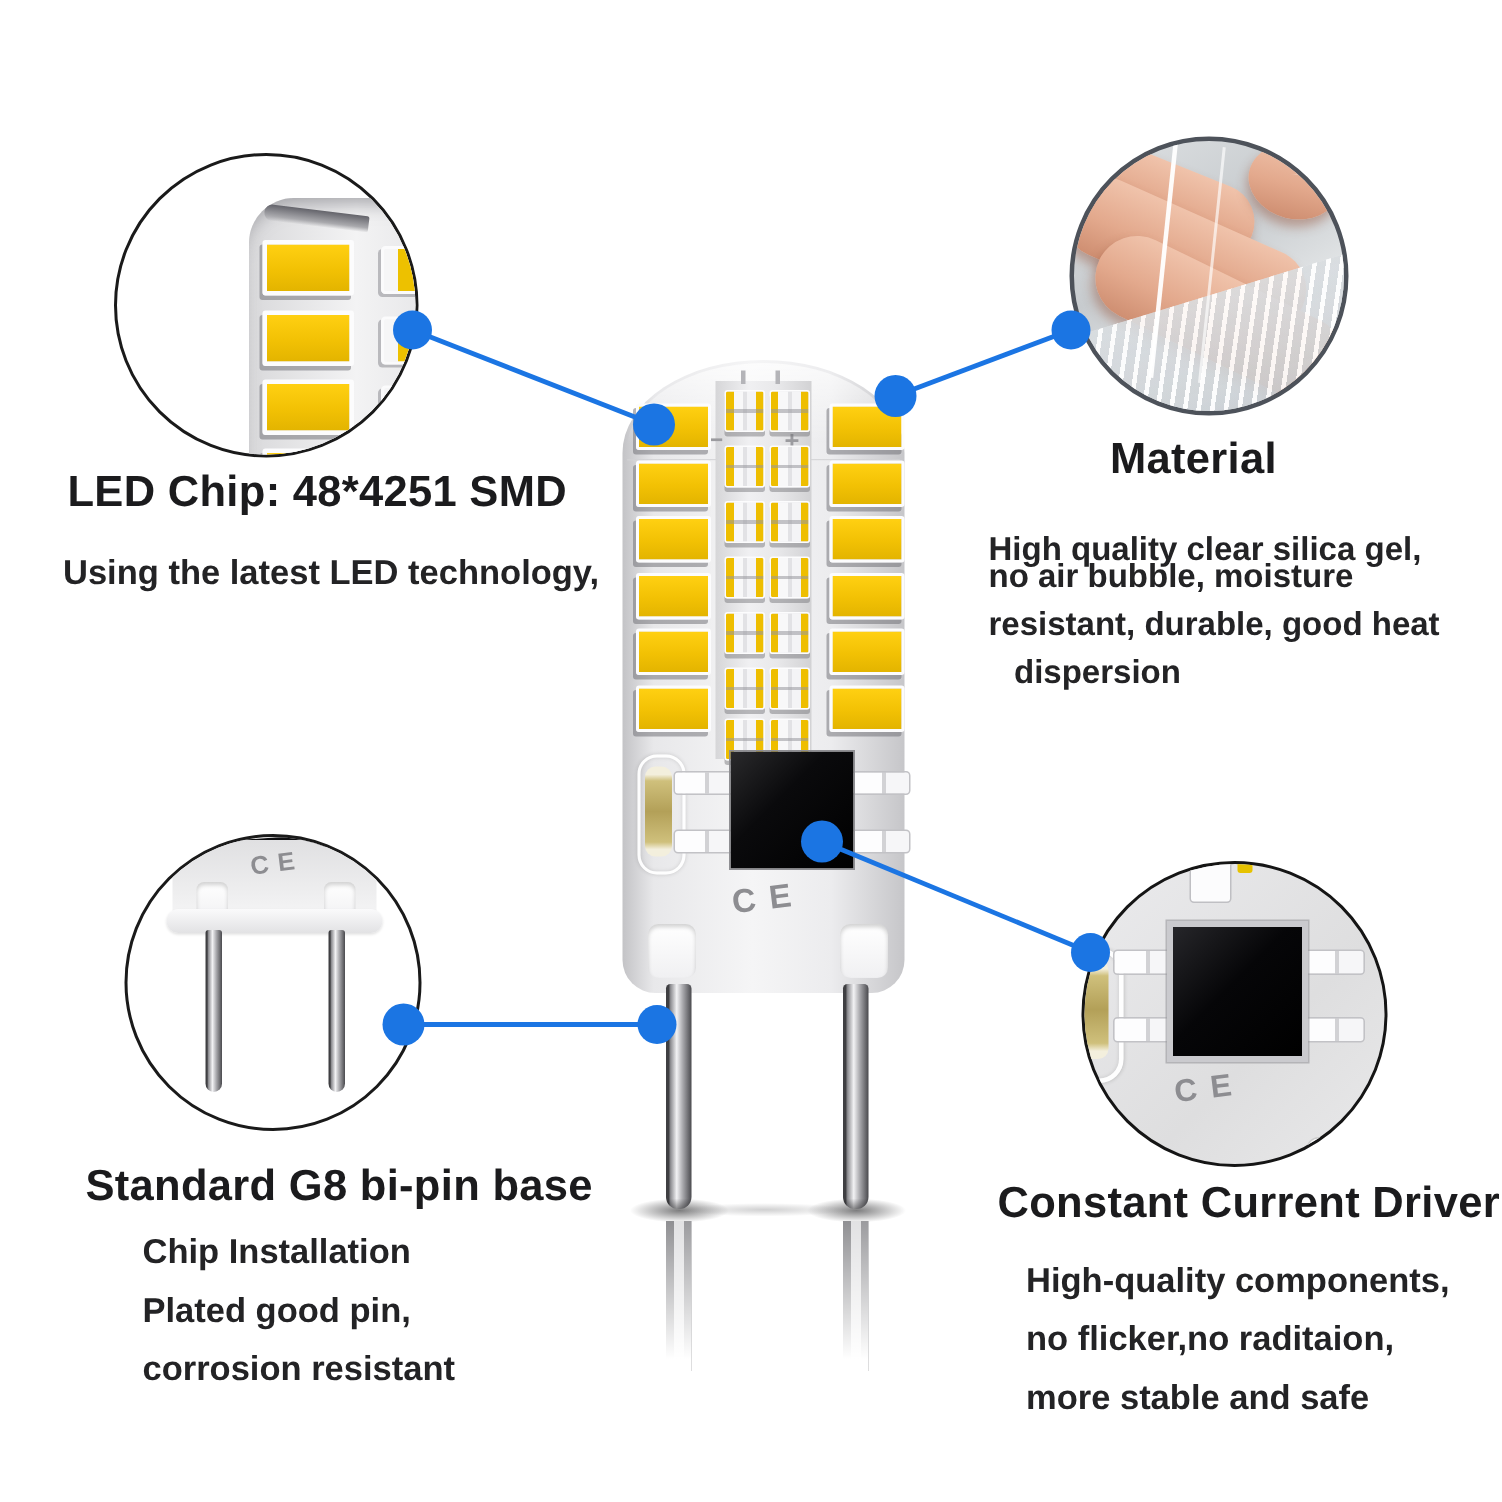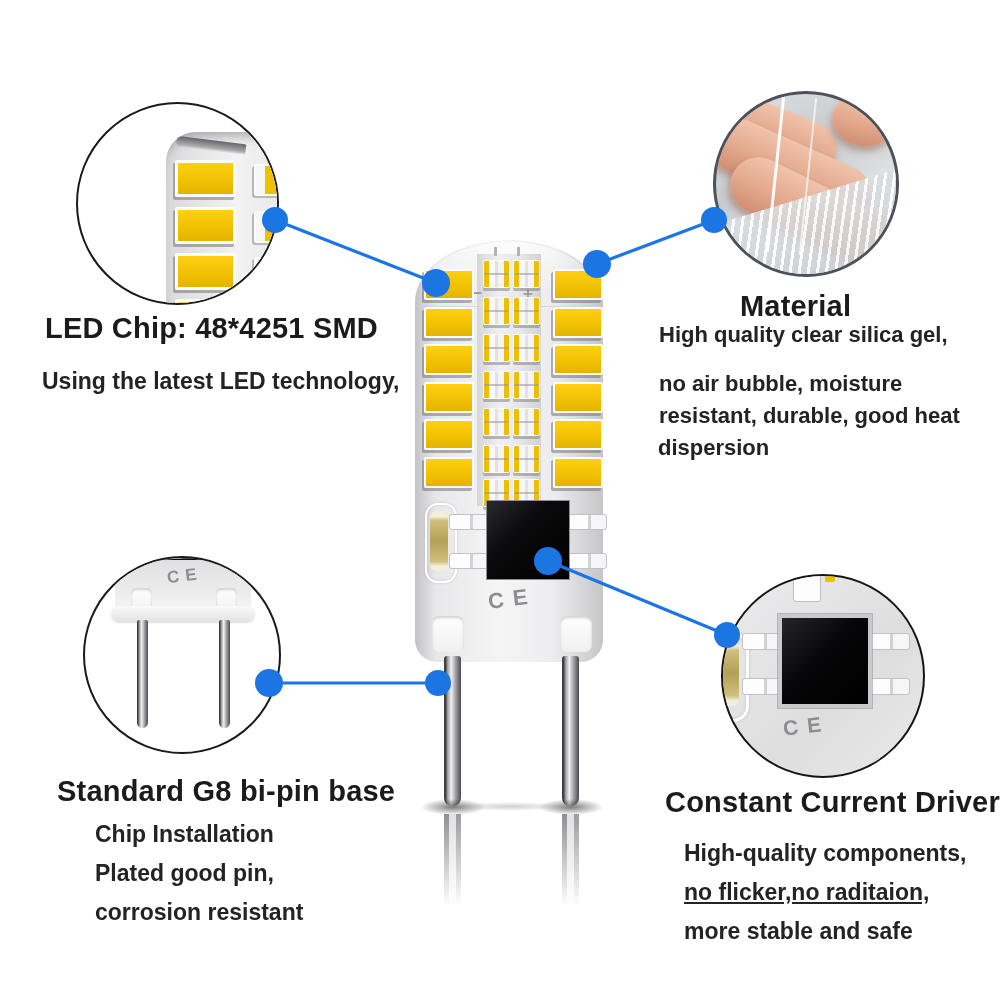--- a/index.html
+++ b/index.html
@@ -220,28 +220,28 @@
     <circle cx="438" cy="683" r="13"></circle>
     <line x1="548" y1="561" x2="727" y2="635"></line>
     <circle cx="548" cy="561" r="14"></circle>
     <circle cx="727" cy="635" r="13"></circle>
   </svg>
 
   <div class="title" style="left:45px;top:312px;">LED Chip: 48*4251 SMD</div>
   <div class="line" style="left:42px;top:368px;">Using the latest LED technology,</div>
 
   <div class="title" style="left:740px;top:290px;">Material</div>
-  <div class="line small" style="left:659px;top:322px;">High quality clear silica gel,</div>
+  <div class="line small" style="left:659px;top:353px;">High quality clear silica gel,</div>
   <div class="line small" style="left:659px;top:371px;">no air bubble, moisture</div>
   <div class="line small" style="left:659px;top:403px;">resistant, durable, good heat</div>
-  <div class="line small" style="left:658px;top:435px;">dispersion</div>
+  <div class="line small" style="left:676px;top:435px;">dispersion</div>
 
   <div class="title" style="left:57px;top:775px;">Standard G8 bi-pin base</div>
   <div class="line" style="left:95px;top:821px;">Chip Installation</div>
   <div class="line" style="left:95px;top:860px;">Plated good pin,</div>
   <div class="line" style="left:95px;top:899px;">corrosion resistant</div>
 
   <div class="title" style="left:665px;top:786px;">Constant Current Driver</div>
   <div class="line" style="left:684px;top:840px;">High-quality components,</div>
-  <div class="line" style="left:684px;top:879px;text-decoration:underline;">no flicker,no raditaion,</div>
+  <div class="line" style="left:684px;top:879px;">no flicker,no raditaion,</div>
   <div class="line" style="left:684px;top:918px;">more stable and safe</div>
 
 </div>
 
 </body></html>

